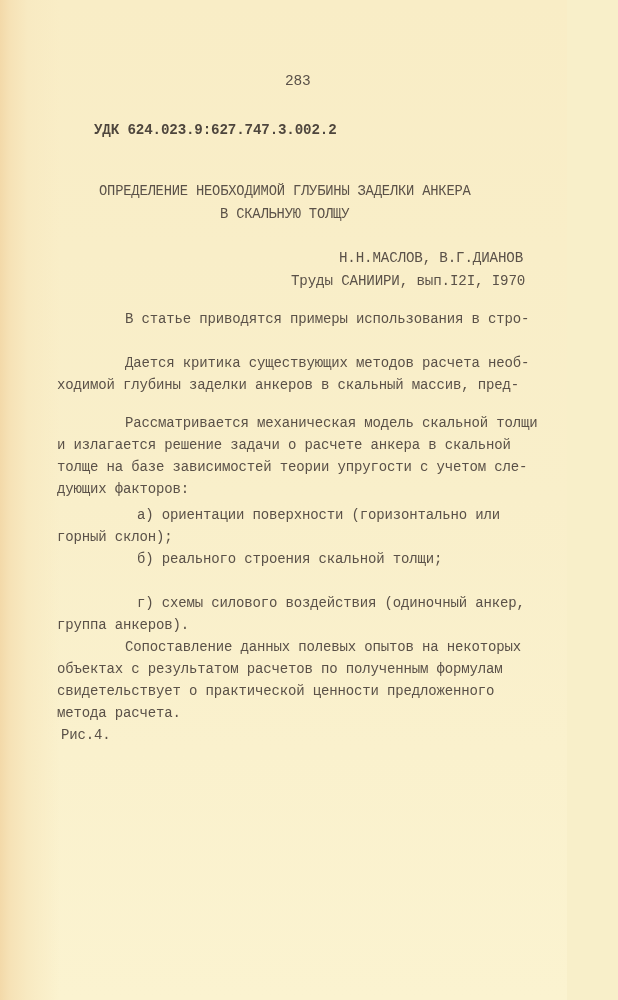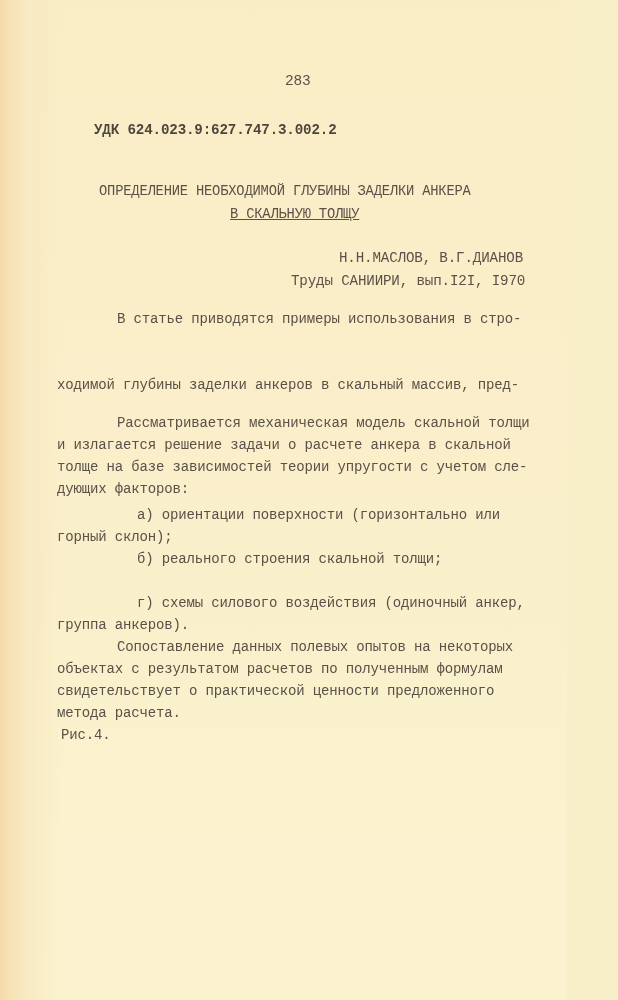--- a/index.html
+++ b/index.html
@@ -39,44 +39,45 @@
       top: 122px;
       font-weight: bold;
       color: #4e463d;
       margin-left: 37px;
     }
     .title {
       font-size: 13.8px;
       letter-spacing: -0.2px;
     }
     .title-1 { left: 99px; top: 184px; }
-    .title-2 { left: 230px; top: 207px; text-decoration: underline; }
+    .title-2 { left: 220px; top: 207px; }
     .authors { left: 339px; top: 250px; }
     .source  { left: 291px; top: 273px; }
     .body-line { left: 57px; font-size: 14px; }
-    .indent { left: 117px; text-align: center; }
+    .indent { left: 125px; text-align: center; }
     .list-indent { left: 137px; }
   </style>
 </head>
 <body>
 
 <div class="page">
 
   <div class="line page-number">283</div>
 
   <div class="line udk">УДК 624.023.9:627.747.3.002.2</div>
 
   <div class="line title title-1">ОПРЕДЕЛЕНИЕ НЕОБХОДИМОЙ ГЛУБИНЫ ЗАДЕЛКИ АНКЕРА</div>
   <div class="line title title-2">В СКАЛЬНУЮ ТОЛЩУ</div>
 
   <div class="line authors">Н.Н.МАСЛОВ, В.Г.ДИАНОВ</div>
   <div class="line source">Труды САНИИРИ, вып.I2I, I970</div>
 
   <div class="line body-line indent" style="top:311px">В статье приводятся примеры использования в стро-</div>
 
+  <div class="line body-line indent" style="top:355px">Дается критика существующих методов расчета необ-</div>
   <div class="line body-line" style="top:377px">ходимой глубины заделки анкеров в скальный массив, пред-</div>
 
   <div class="line body-line indent" style="top:415px">Рассматривается механическая модель скальной толщи</div>
   <div class="line body-line" style="top:437px">и излагается решение задачи о расчете анкера в скальной</div>
   <div class="line body-line" style="top:459px">толще на базе зависимостей теории упругости с учетом сле-</div>
   <div class="line body-line" style="top:481px">дующих факторов:</div>
 
   <div class="line body-line list-indent" style="top:507px">а) ориентации поверхности (горизонтально или</div>
   <div class="line body-line" style="top:529px">горный склон);</div>
   <div class="line body-line list-indent" style="top:551px">б) реального строения скальной толщи;</div>

